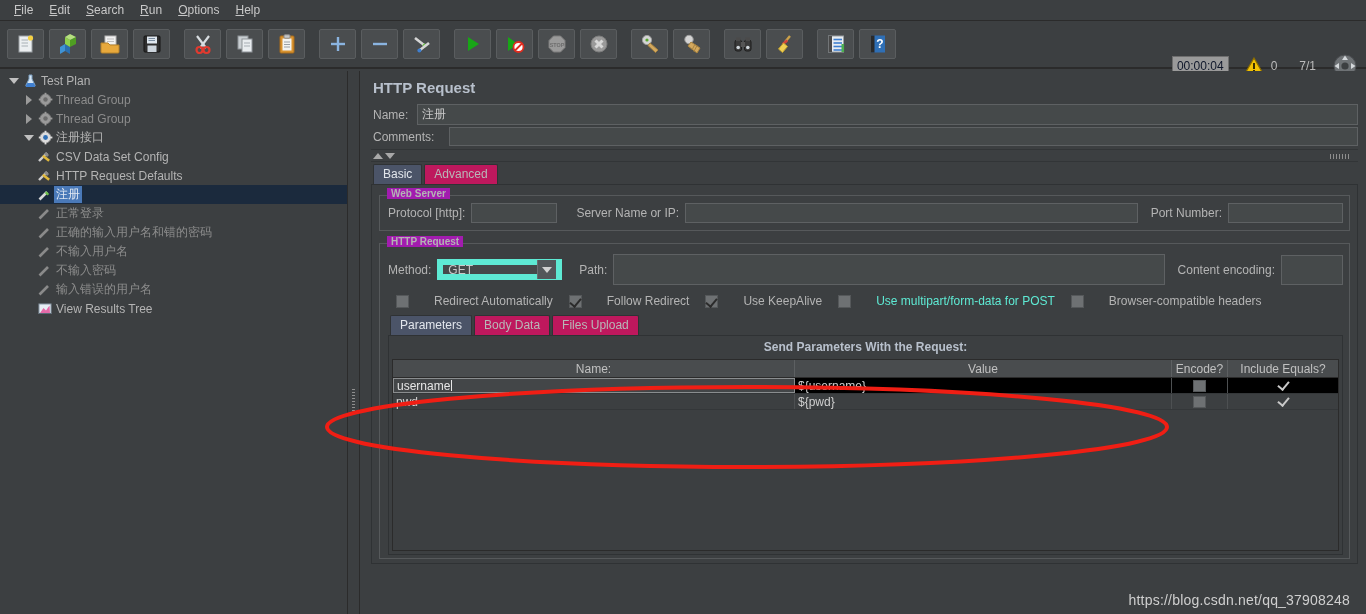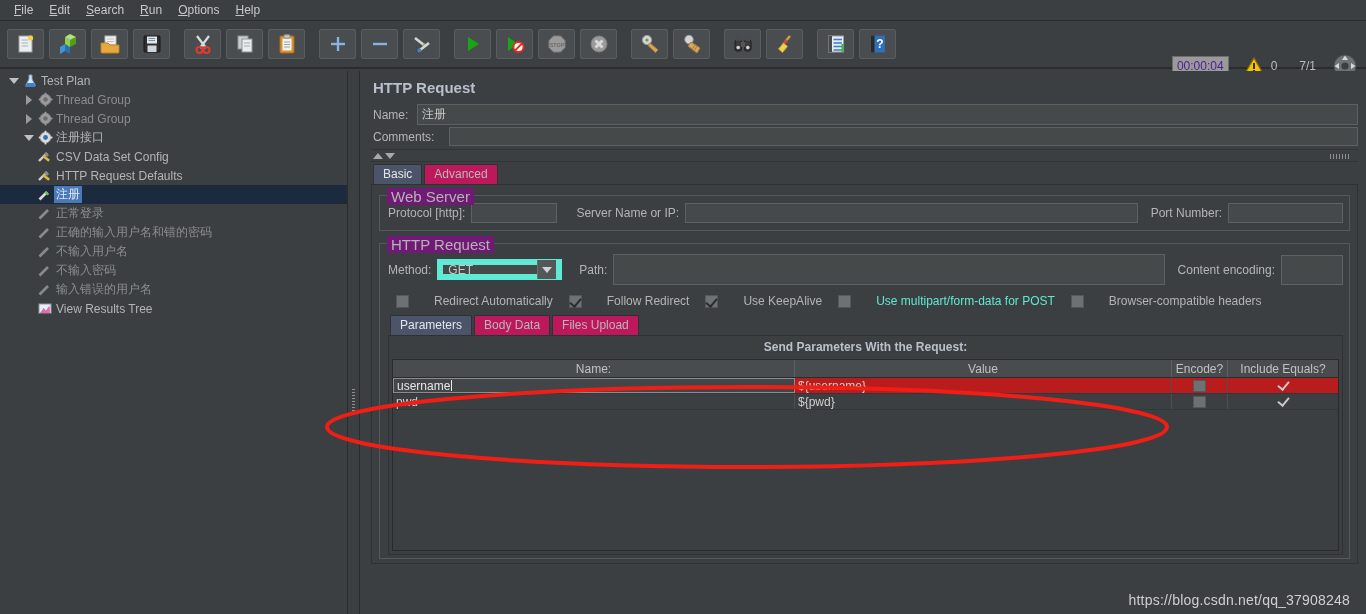--- a/index.html
+++ b/index.html
@@ -48,21 +48,21 @@
   }
   .tb-sep { width: 9px; height: 30px; }
   .tb-btn svg { display: block; }
 
   
   .status-area {
     position: absolute; right: 8px; top: 21px; height: 48px;
     display: flex; align-items: center; gap: 0;
   }
   .timer-box {
-    background: #9a9a9a; color: #4c1d95; border: 1px solid #6e6e6e;
+    background: #9a9a9a; color: #0f172a; border: 1px solid #6e6e6e;
     font-size: 12px; padding: 2px 4px; min-width: 54px; text-align: center;
     font-family: "Liberation Sans", sans-serif;
   }
   .warn-count { color: #bbbbbb; font-size: 12px; margin-left: 6px; }
   .thread-count { color: #bbbbbb; font-size: 12px; margin-left: 22px; }
 
   
   .tree-panel {
     position: absolute; top: 71px; left: 0; width: 348px; bottom: 0;
     background: #3c3f41;
@@ -138,22 +138,22 @@
   .tab.active { background: #4b5468; color: #e2e6ec; }
 
   .tabbody {
     border: 1px solid #2f3234; background: #3c3f41;
     margin: 0 2px 0 4px; padding: 6px 5px 4px 5px;
   }
 
   
   .grp { position: relative; border: 1px solid #56595b; margin: 6px 2px 0 2px; padding: 7px 6px 7px 8px; }
   .grp > .grp-title {
-    position: absolute; top: -8px; left: 7px; background: #701a75;
-    padding: 0 4px; font-size: 15px; color: #b4b4b4;
+    position: absolute; top: -8px; left: 7px; background: #a21caf;
+    padding: 0 4px; font-size: 10px; color: #b4b4b4; font-weight: bold;
   }
 
   
   .combo {
     height: 21px; background: #45494a; border: 6px solid #5eead4;
     display: flex; align-items: center; justify-content: space-between;
     color: #c9c9c9; font-size: 12px; padding-left: 5px; min-width: 118px;
   }
   .combo .cbtn {
     width: 19px; height: 19px; background: #53575a; border-left: 1px solid #6a6d6f;
@@ -183,21 +183,21 @@
   }
 
   
   .ptable { border: 1px solid #2b2b2b; background: #3c3f41; }
   .thead { display: flex; height: 18px; background: #494c4e; border-bottom: 1px solid #2b2b2b; }
   .th {
     font-size: 12px; color: #c0c0c0; display: flex; align-items: center;
     justify-content: center; border-right: 1px solid #5d6062; height: 100%;
   }
   .trow { display: flex; height: 16px; border-bottom: 1px solid #343739; }
-  .trow.sel { background: #b91c1c; align-items: center; }
+  .trow.sel { background: #000000; align-items: center; }
   .td {
     font-size: 12px; color: #d0d0d0; display: flex; align-items: center;
     padding-left: 3px; border-right: 1px solid #4d5052; height: 100%;
     overflow: hidden; white-space: nowrap;
   }
   .td.center { justify-content: center; padding-left: 0; }
   .td.editing {
     background: #434648; border: 1px solid #8a8d8f; color: #e6e6e6;
   }
   .caret {

